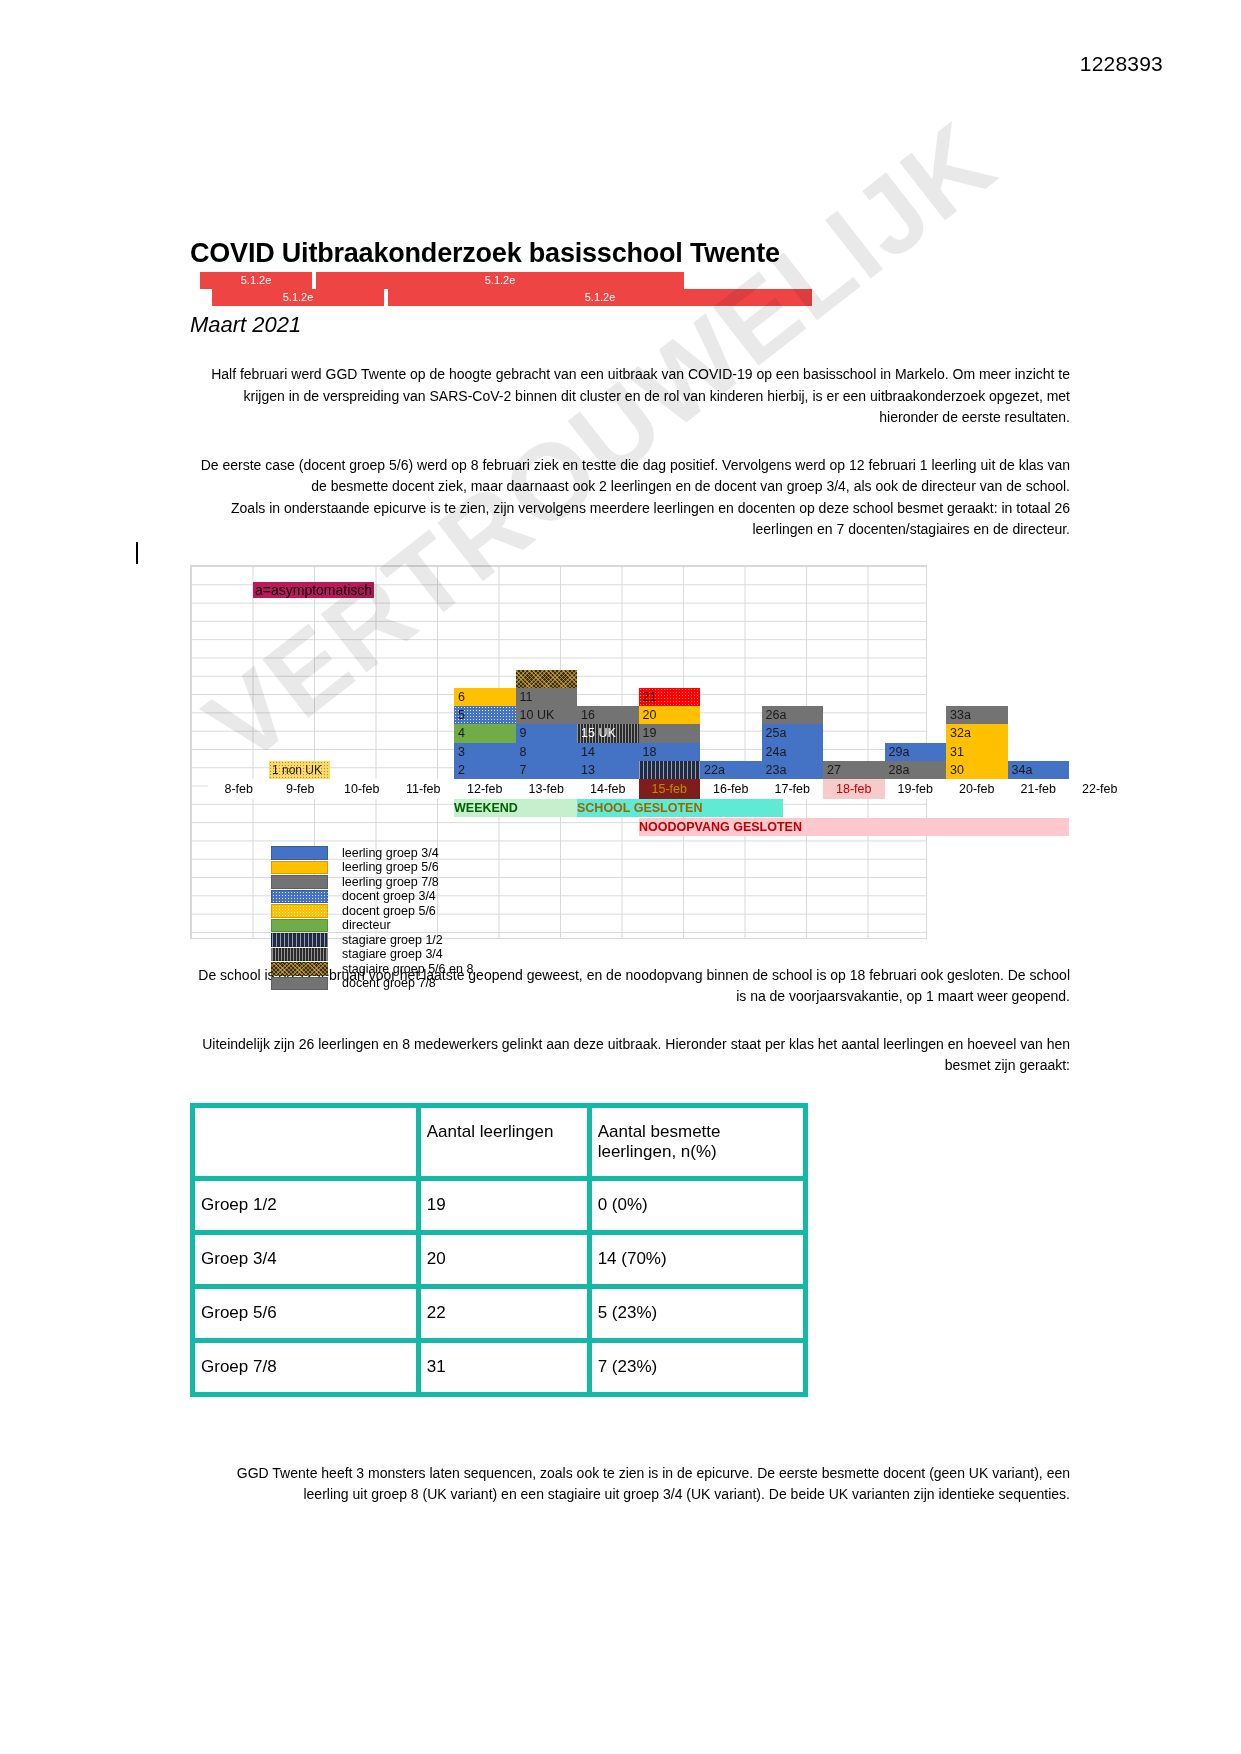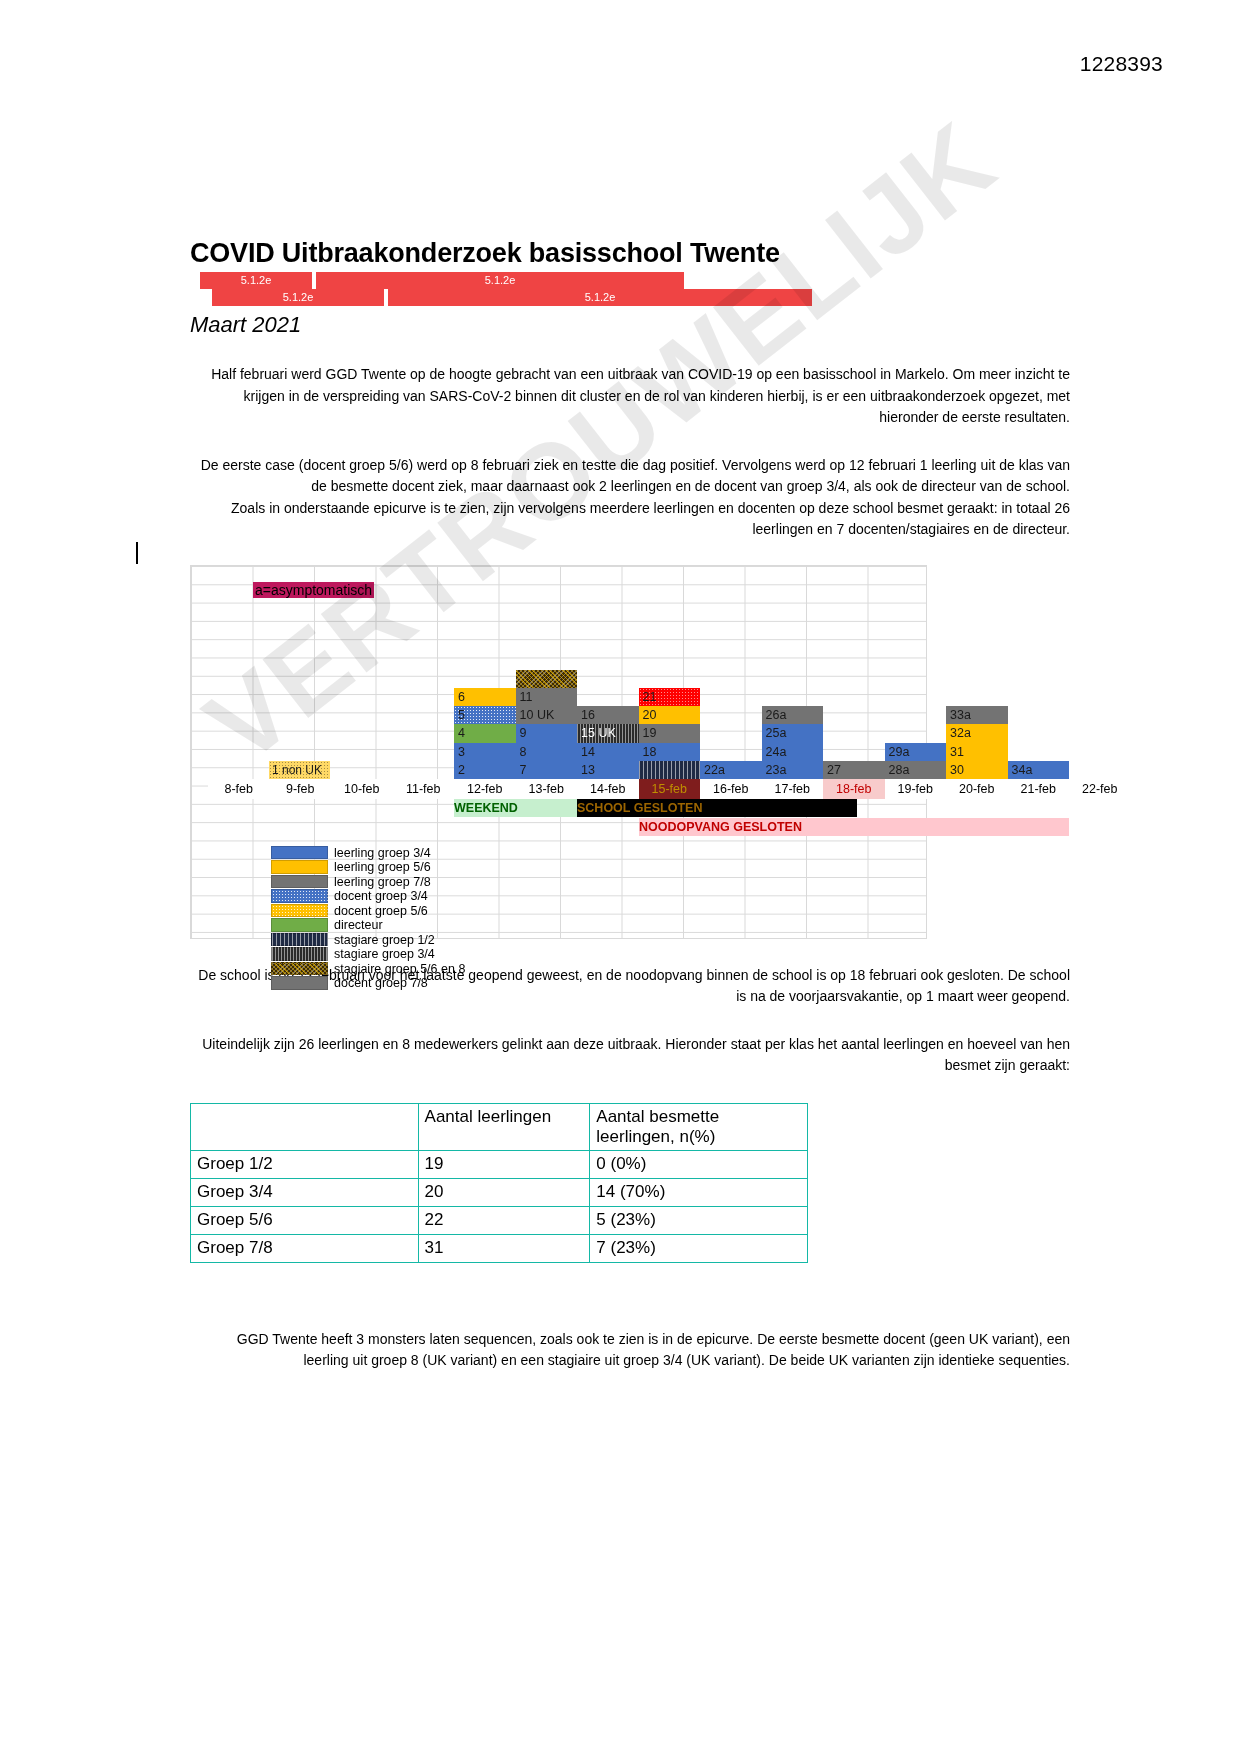--- a/index.html
+++ b/index.html
@@ -229,35 +229,37 @@
     height: 18px;
     line-height: 18px;
     font-size: 12.5px;
     font-weight: bold;
     text-align: left;
     z-index: 4;
     box-sizing: border-box;
   }
   .band.weekend  { left: 263px; top: 233px; width: 123px;
                    background: #c6efce; color: #006100; }
-  .band.gesloten { left: 386px; top: 233px; width: 280px;
-                   background: #000000; color: #9c6500; }
+  .band.gesloten { left: 386px; top: 233px; width: 206px;
+                   background: #5eead4; color: #9c6500; }
   .band.noodopvang { left: 448px; top: 252px; width: 430px;
                      background: #ffc7ce; color: #c00000; }
 
   
   .legend {
     position: absolute;
     left: 80px;
     top: 280px;
     z-index: 4;
   }
   .legend-row {
     display: flex;
+    align-items: center;
     height: 14.5px;
+    gap: 8px;
   }
   .swatch {
     width: 57px;
     height: 13.5px;
     border: 1px solid rgba(0,0,0,.18);
     box-sizing: border-box;
     flex: 0 0 auto;
   }
   .legend-label {
     font-size: 12.5px;
@@ -267,22 +269,22 @@
   }
 
   
   table.counts {
     margin-top: 26px;
     border-collapse: collapse;
     width: 618px;
     font-size: 17px;
   }
   table.counts td, table.counts th {
-    border: 1px solid #14b8a6;
-    padding: 3px 6px;
+    border: 5px solid #14b8a6;
+    padding: 14px 6px;
     text-align: left;
     font-weight: normal;
     vertical-align: top;
     height: 21px;
   }
   table.counts th { height: auto; }
   table.counts col.c1 { width: 228px; }
   table.counts col.c2 { width: 172px; }
   table.counts col.c3 { width: 218px; }
 </style>

